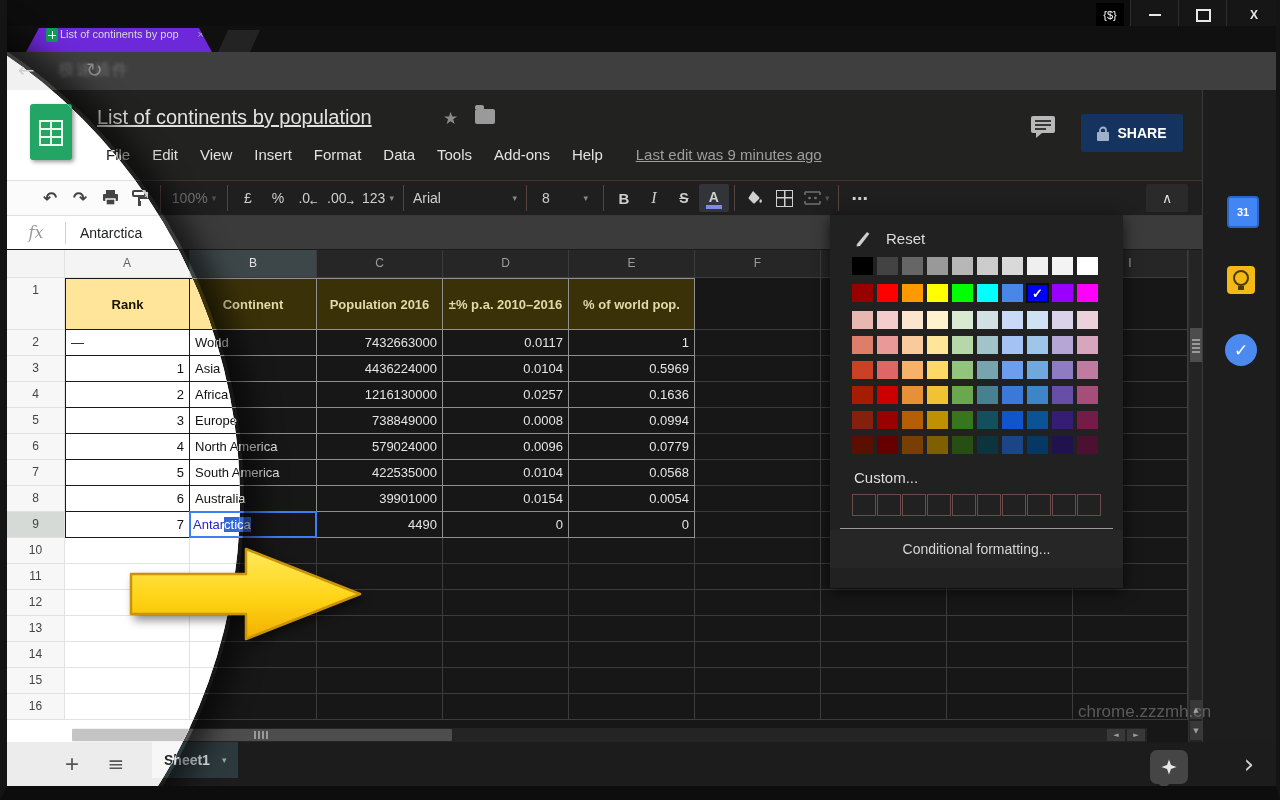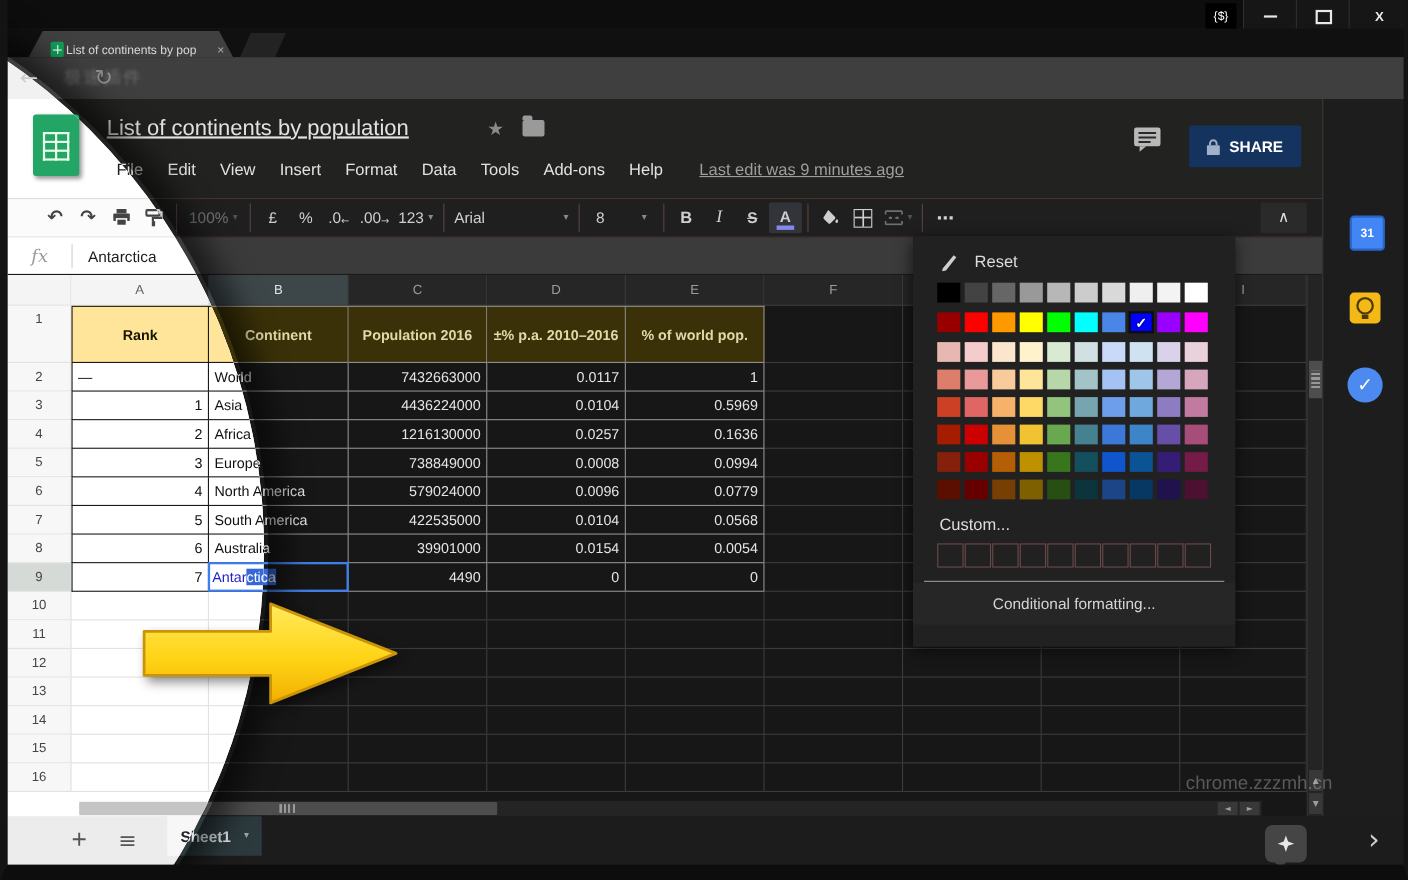--- a/index.html
+++ b/index.html
@@ -36,22 +36,22 @@
   
   .titlebar{position:absolute;left:0;top:0;width:1280px;height:26px;background:var(--chrome-titlebar);}
   .pin-badge{position:absolute;left:1096px;top:3px;width:28px;height:24px;background:#000;color:#fff;
     font-size:11px;display:flex;align-items:center;justify-content:center;}
   .winbtn{position:absolute;top:0;width:48px;height:30px;background:#161616;color:#e8e8e8;
     display:flex;align-items:center;justify-content:center;border-left:1px solid #2e2e2e;}
   .winbtn .bar{width:12px;height:2px;background:#e8e8e8;}
   .winbtn .box{width:11px;height:9px;border:2px solid #e8e8e8;}
   .winbtn.close{font-weight:bold;font-size:12px;}
   .tabrow{position:absolute;left:0;top:26px;width:1280px;height:26px;background:var(--chrome-tabrow);}
-  .tab{position:absolute;left:26px;top:2px;width:186px;height:24px;background:#404040;
-    clip-path:polygon(13px 0,173px 0,186px 24px,0 24px);display:flex;align-items:flex-end;padding:0 8px 0 20px;
+  .tab{position:absolute;left:26px;top:2px;width:186px;height:24px;background:#6d28d9;
+    clip-path:polygon(13px 0,173px 0,186px 24px,0 24px);display:flex;align-items:flex-start;padding:0 8px 0 20px;
     box-sizing:border-box;gap:2px;}
   .tab-title{color:#d8d8d8;font-size:11px;white-space:nowrap;overflow:hidden;max-width:128px;}
   .tab-close{color:#aaa;font-size:11px;margin-left:auto;}
   .newtab{position:absolute;left:218px;top:4px;width:42px;height:22px;background:#232323;
     clip-path:polygon(10px 0,42px 0,32px 22px,0 22px);}
   .sheet-mini{width:12px;height:14px;background:#0f9d58;border-radius:2px;position:relative;flex:0 0 auto;}
   .sheet-mini::after{content:"";position:absolute;left:2px;top:3px;width:8px;height:8px;
     background:
      linear-gradient(#fff,#fff) 0 3.5px/8px 1px no-repeat,
      linear-gradient(#fff,#fff) 3.5px 0/1px 8px no-repeat;}

